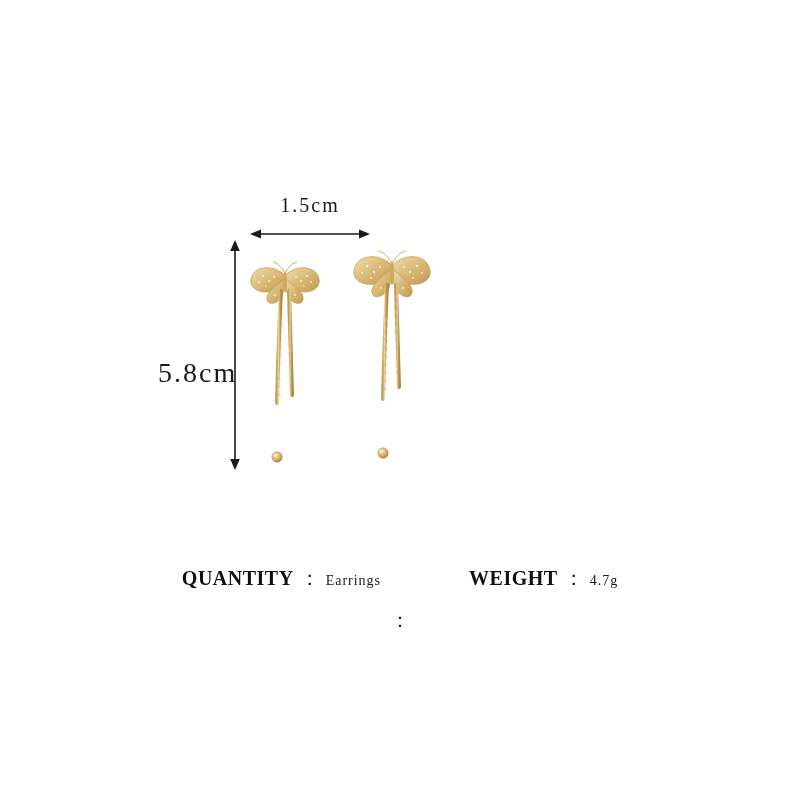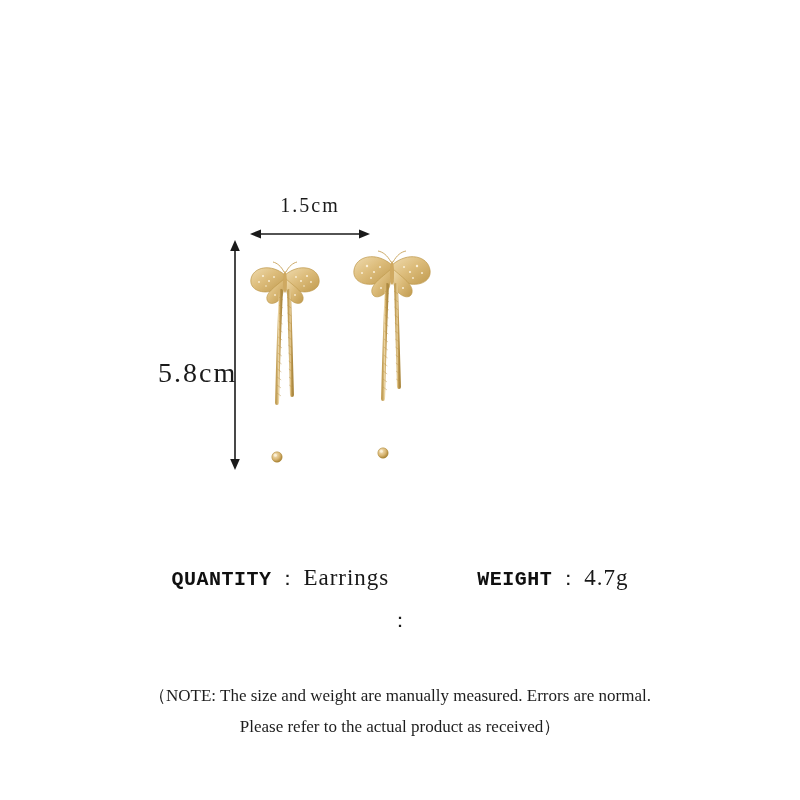--- a/index.html
+++ b/index.html
@@ -104,30 +104,30 @@
     margin-bottom: 15px;
   }
   .spec-pair {
     display: flex;
     align-items: baseline;
   }
   .spec-key {
     font-size: 20px;
     font-weight: bold;
     letter-spacing: 0.5px;
-    font-family: Liberation Mono, monospace;
+    font-family: Liberation Serif, serif;
     color: #101010;
   }
   .spec-sep {
     font-size: 20px;
     padding: 0 6px;
     font-family: "Liberation Serif", serif;
   }
   .spec-val {
-    font-size: 23px;
+    font-size: 14px;
     letter-spacing: 1px;
     font-family: "Liberation Serif", serif;
     color: #181818;
   }
   .gap {
     width: 88px;
   }
 
   
   .note {
@@ -334,18 +334,14 @@
     </div>
 
     <div class="spec-row">
       <div class="spec-pair">
         <span class="spec-sep">：</span>
       </div>
     </div>
 
   </div>
 
-  <div class="note">
-    <div class="note-line">（NOTE: The size and weight are manually measured. Errors are normal.</div>
-    <div class="note-line">Please refer to the actual product as received）</div>
-  </div>
 
 </div>
 
 </body></html>

